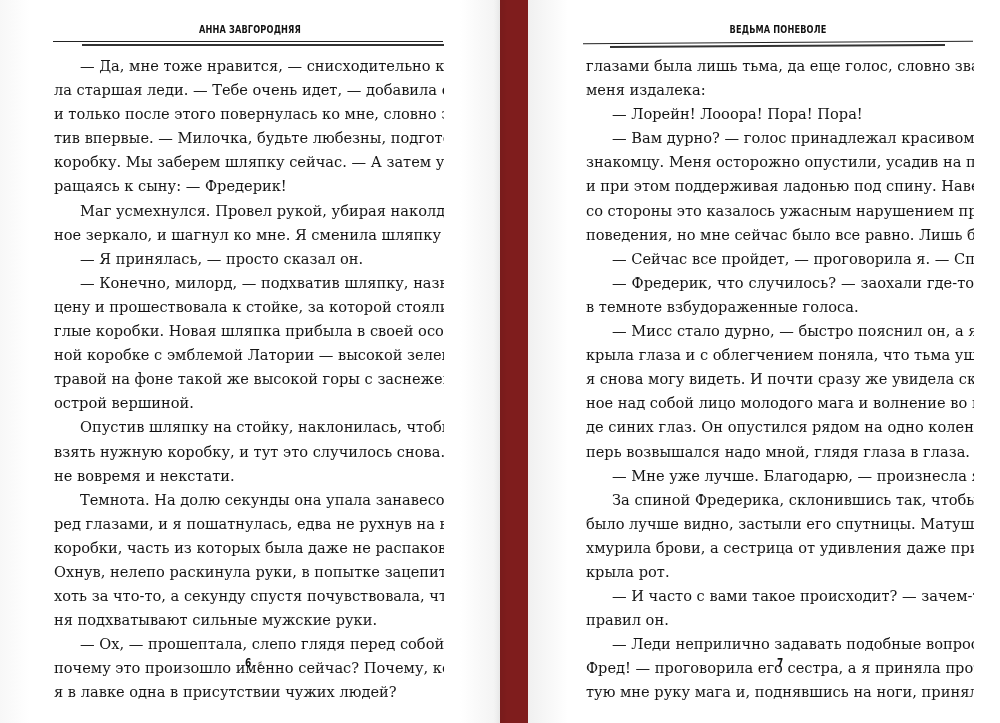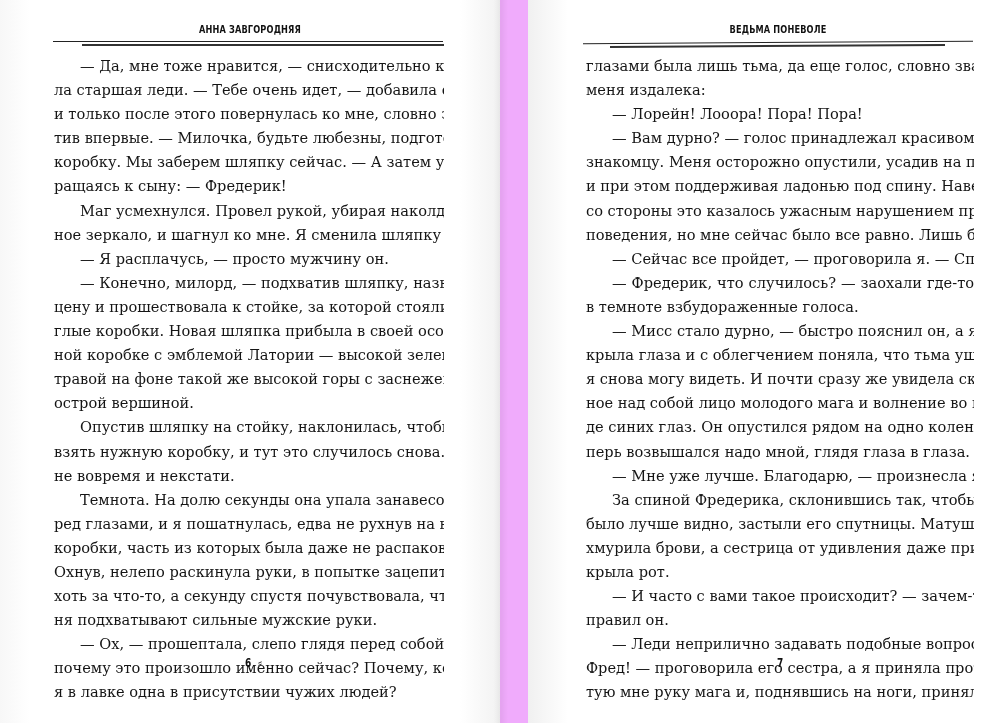--- a/index.html
+++ b/index.html
@@ -3,21 +3,21 @@
   <meta charset="utf-8">
   <style>
     * { box-sizing: border-box; margin: 0; padding: 0; }
     html, body {
       width: 1000px; height: 723px; overflow: hidden;
       background: #ffffff;
     }
     .spread {
       position: relative;
       width: 1000px; height: 723px;
-      background: #f0abfc;
+      background: #7f1d1d;
     }
     .page {
       position: absolute; top: 0; height: 723px; width: 500px;
     }
     .page.left { left: 0; background: linear-gradient(to right, #f7f7f7 0%, #ffffff 6%, #ffffff 92%, #f2f2f2 100%); }
     .page.right { left: 528px; background: linear-gradient(to right, #f0f0f0 0%, #ffffff 8%, #ffffff 96%, #f6f6f6 100%); }
     .gutter {
       position: absolute; left: 494px; top: 0; width: 14px; height: 723px;
       background: linear-gradient(to right, rgba(0,0,0,0) 0%, rgba(0,0,0,0.05) 50%, rgba(0,0,0,0) 100%);
     }
@@ -96,21 +96,21 @@
     <div class="rule-thick"></div>
     <div class="body-text" id="left-body">
         <span class="line indent">— Да, мне тоже нравится, — снисходительно кивну-</span>
         <span class="line">ла старшая леди. — Тебе очень идет, — добавила она</span>
         <span class="line">и только после этого повернулась ко мне, словно заме-</span>
         <span class="line">тив впервые. — Милочка, будьте любезны, подготовьте</span>
         <span class="line">коробку. Мы заберем шляпку сейчас. — А затем уже об-</span>
         <span class="line last">ращаясь к сыну: — Фредерик!</span>
         <span class="line indent">Маг усмехнулся. Провел рукой, убирая наколдован-</span>
         <span class="line">ное зеркало, и шагнул ко мне. Я сменила шляпку на го-</span>
-        <span class="line indent last">— Я расплачусь, — просто мужчину он.</span>
+        <span class="line indent last">— Я принялась, — просто сказал он.</span>
         <span class="line indent">— Конечно, милорд, — подхватив шляпку, назвала</span>
         <span class="line">цену и прошествовала к стойке, за которой стояли кру-</span>
         <span class="line">глые коробки. Новая шляпка прибыла в своей особен-</span>
         <span class="line">ной коробке с эмблемой Латории — высокой зеленой</span>
         <span class="line">травой на фоне такой же высокой горы с заснеженной</span>
         <span class="line last">острой вершиной.</span>
         <span class="line indent">Опустив шляпку на стойку, наклонилась, чтобы</span>
         <span class="line">взять нужную коробку, и тут это случилось снова. Так</span>
         <span class="line last">не вовремя и некстати.</span>
         <span class="line indent">Темнота. На долю секунды она упала занавесом пе-</span>

